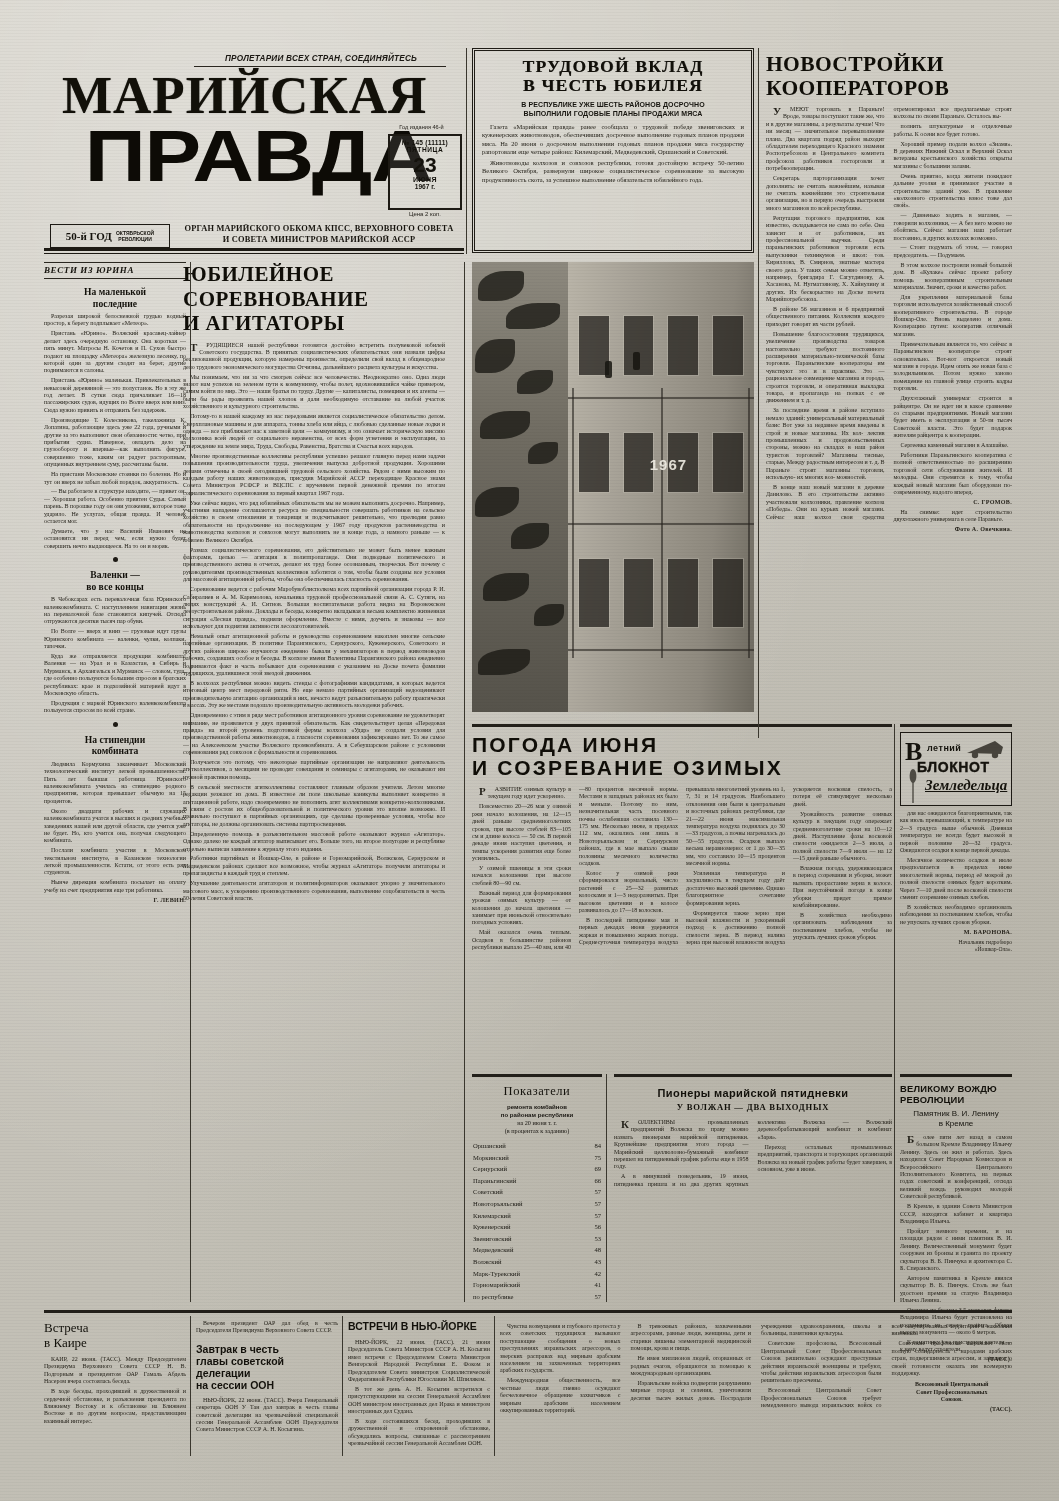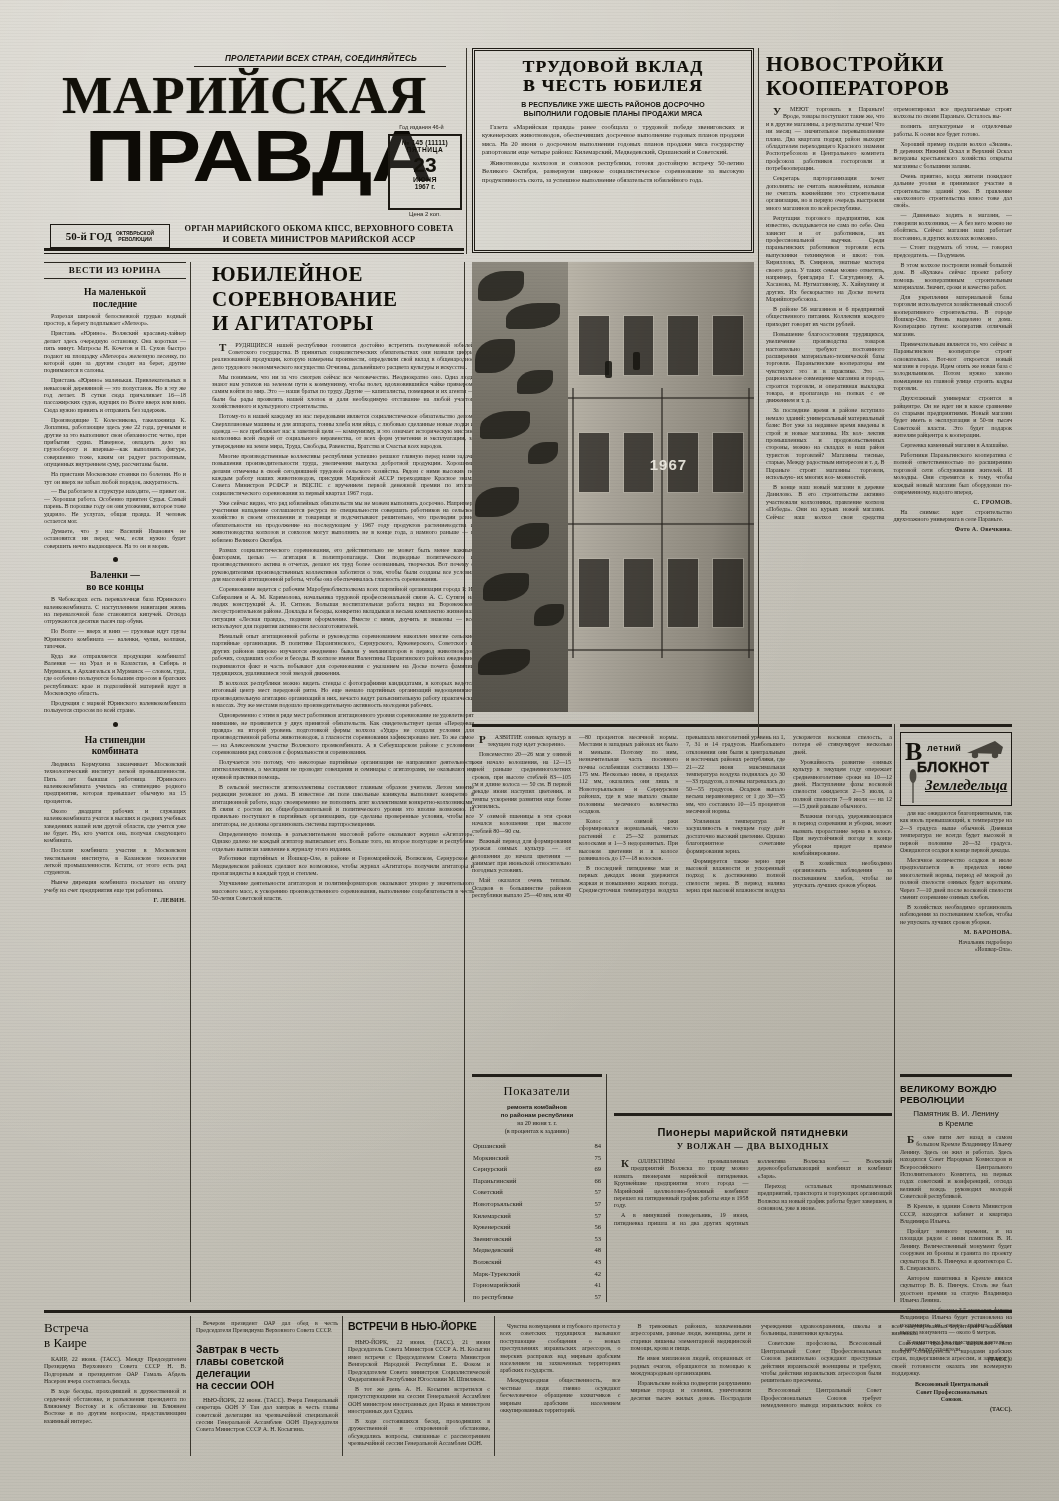--- a/index.html
+++ b/index.html
@@ -125,31 +125,31 @@
   .twocol{column-count:2;column-gap:9px;column-rule:none;}
   .dropcap:first-letter{
     font-size:11px;font-weight:bold;float:left;line-height:9px;padding:1px 2px 0 0;
   }
   .sig{font-weight:bold;text-align:right;font-size:6.1px;margin-top:3px;letter-spacing:.3px;}
 
   
   #leftcol{position:absolute;left:0;top:214px;width:142px;height:970px;}
   .kicker{
     border-top:1px solid #2a2720;border-bottom:1px solid #2a2720;
-    font-family:"Liberation Serif",serif;font-weight:bold;
-    font-size:9px;text-align:center;letter-spacing:.6px;padding:2px 0 3px;color:#16140e;
+    font-family:"Liberation Serif",serif;font-style:italic;font-weight:bold;
+    font-size:9px;text-align:left;letter-spacing:.6px;padding:2px 0 3px;color:#16140e;
   }
   .sub-h{
     font-family:"Liberation Serif",serif;font-weight:bold;font-size:9.6px;line-height:11.5px;
     text-align:center;margin:7px 0 4px;color:#14120c;
   }
   .dot{width:5px;height:5px;border-radius:50%;background:#1d1a14;margin:7px auto 5px;}
 
   
-  #editorial{position:absolute;left:168px;top:214px;width:262px;height:970px;}
+  #editorial{position:absolute;left:139px;top:214px;width:262px;height:970px;}
   #editorial h1{
     margin:0;font-family:"Liberation Serif",serif;font-weight:bold;
     font-size:21px;line-height:24.5px;letter-spacing:.5px;color:#100e08;
   }
   #editorial .ed-body{margin-top:6px;}
 
   
   #photo{position:absolute;left:428px;top:214px;width:282px;height:450px;
          overflow:hidden;background:#4a4740;}
   #photo .ph{position:absolute;inset:0;}
@@ -193,21 +193,21 @@
   #indic .t-title{font-family:"Liberation Serif",serif;font-size:12.5px;text-align:center;
                   letter-spacing:.6px;margin-bottom:4px;color:#15130d;}
   #indic .t-sub{font-family:"Liberation Sans",sans-serif;font-weight:bold;font-size:6.1px;
                 line-height:8px;text-align:center;color:#1b1813;}
   #indic .t-sub .light{font-weight:normal;font-family:"Liberation Serif",serif;font-size:6.2px;}
   #indic table{width:100%;border-collapse:collapse;margin-top:5px;}
   #indic td{font-size:6.6px;line-height:9.6px;color:#22201a;}
   #indic td.num{text-align:right;font-family:"Liberation Serif",serif;}
 
   
-  #pion{position:absolute;left:570px;top:1065px;width:278px;height:226px;}
+  #pion{position:absolute;left:570px;top:1026px;width:278px;height:226px;}
   #pion .hl{font-family:"Liberation Sans",sans-serif;font-weight:bold;font-size:11px;
             text-align:center;letter-spacing:.4px;color:#13110b;}
   #pion .sub{font-family:"Liberation Serif",serif;font-weight:bold;font-size:8.6px;
              text-align:center;letter-spacing:.8px;margin-top:3px;color:#13110b;}
 
   
   #lenin{position:absolute;left:856px;top:1026px;width:112px;height:226px;}
   #lenin .hl{font-family:"Liberation Sans",sans-serif;font-weight:bold;font-size:9.4px;
              line-height:11px;letter-spacing:.2px;color:#13110b;}
   #lenin .sub{font-family:"Liberation Sans",sans-serif;font-size:8px;line-height:10px;
@@ -405,20 +405,24 @@
       <div class="ph-leaf" style="left:1%;top:50%;width:44px;height:30px;"></div>
       <div class="ph-leaf" style="left:14%;top:58%;width:38px;height:26px;"></div>
       <div class="ph-leaf" style="left:4%;top:69%;width:46px;height:28px;"></div>
       <div class="ph-leaf" style="left:22%;top:76%;width:30px;height:22px;"></div>
       <div class="ph-leaf" style="left:2%;top:86%;width:52px;height:26px;"></div>
     </div>
   </div>
 
   <div id="weather">
     <div class="rule-thick" style="margin-bottom:6px;"></div>
+    <div class="hl">
+      <div>ПОГОДА ИЮНЯ</div>
+      <div>И СОЗРЕВАНИЕ ОЗИМЫХ</div>
+    </div>
     <div class="w-body body-txt">
       <p class="dropcap">РАЗВИТИЕ озимых культур в текущем году идет ускоренно.</p>
       <p>Повсеместно 20—26 мая у озимой ржи начало колошения, на 12—15 дней раньше среднемноголетних сроков, при высоте стеблей 83—105 см и длине колоса — 50 см. В первой декаде июня наступил цветения, и темпы ускорения развития еще более усилились.</p>
       <p>У озимой пшеницы в эти сроки начался колошения при высоте стеблей 80—90 см.</p>
       <p>Важный период для формирования урожая озимых культур — от колошения до начала цветения — занимает при июньской относительно погодных условиях.</p>
       <p>Май оказался очень теплым. Осадков в большинстве районов республики выпало 25—40 мм, или 40—80 процентов месячной нормы. Местами в западных районах их было и меньше. Поэтому по ним, незначительная часть посевного почвы ослабевшая составила 130—175 мм. Несколько ниже, в пределах 112 мм, оказались они лишь в Новоторъяльском и Сернурском районах, где в мае выпало свыше половины месячного количества осадков.</p>
       <p>Колос у озимой ржи сформировался нормальный, число растений с 25—32 развитых колосками и 1—3 недоразвитых. При высоком цветении и в колосе развивалось до 17—18 колосков.</p>
       <p>В последней пятидневке мая и первых декадах июня удержится жаркая и повышенно жарких погода. Среднесуточная температура воздуха превышала многолетний уровень на 1, 7, 31 и 14 градусов. Наибольшего отклонения они были к центральным и восточных районах республики, где 21—22 июня максимальная температура воздуха поднялась до 30—33 градусов, а почвы нагревалась до 50—55 градусов. Осадков выпало весьма неравномерно: от 1 до 30—35 мм, что составило 10—15 процентов месячной нормы.</p>
       <p>Усиленная температура и засушливость в текущем году даёт достаточно высокий цветение. Однако благоприятное сочетание формирования зерна.</p>
       <p>Формируется также зерно при высокой влажности и ускоренный подход к достижению полной спелости зерна. В период налива зерна при высокой влажности воздуха ускоряется восковая спелость, а потеря её стимулирует несколько дней.</p>

